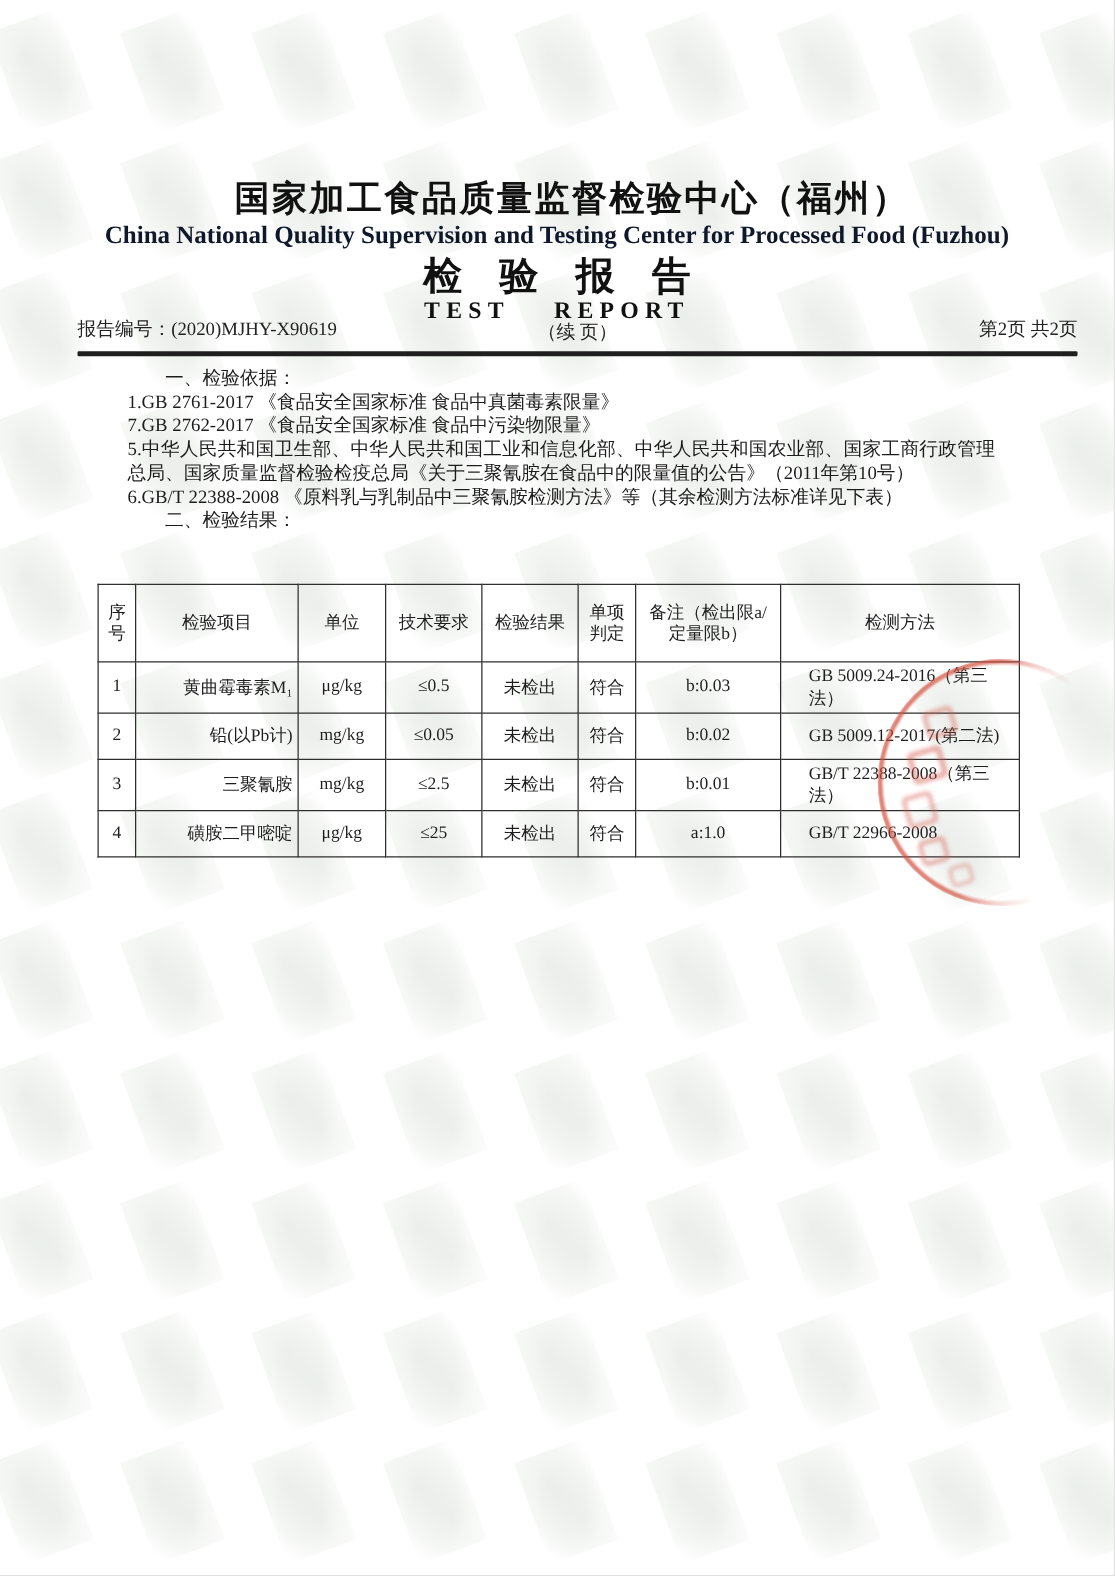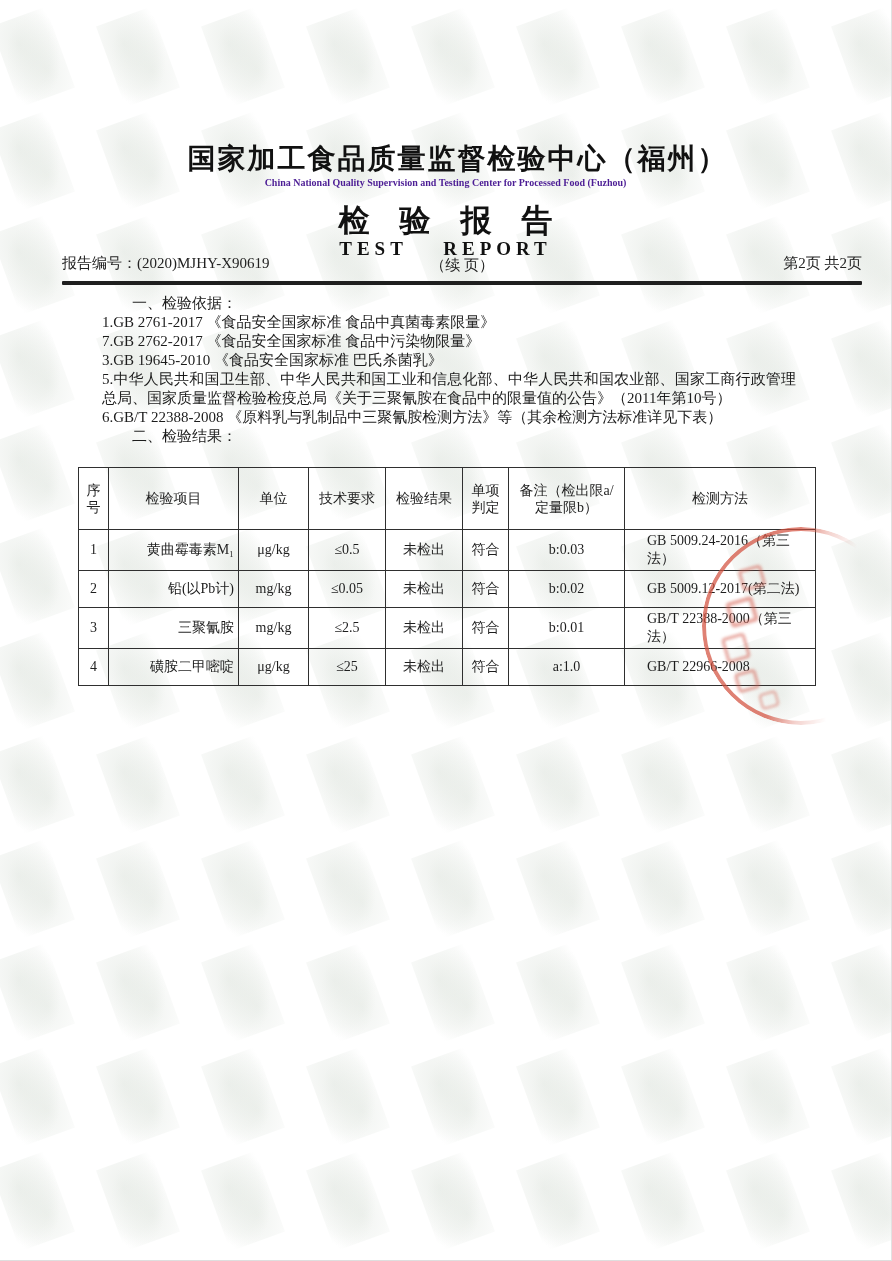--- a/index.html
+++ b/index.html
@@ -24,21 +24,21 @@
     pointer-events:none;
   }
   
   .cn-title{
     position:absolute;top:140px;left:12px;width:100%;
     text-align:center;font-size:28px;font-weight:bold;
     letter-spacing:2px;color:#111;
   }
   .en-title{
     position:absolute;top:177px;left:0;width:100%;
-    text-align:center;font-size:10px;font-weight:bold;color:#4c1d95;
+    text-align:center;font-size:20px;font-weight:bold;color:#0f172a;
   }
   .report-title{
     position:absolute;top:200px;left:0;width:100%;
     text-align:center;font-size:31px;font-weight:600;color:#111;
     letter-spacing:30px;text-indent:30px;
   }
   .report-title-en{
     position:absolute;top:238px;left:0;width:100%;
     text-align:center;font-size:19px;font-weight:bold;color:#111;
     letter-spacing:5px;word-spacing:26px;
@@ -235,21 +235,20 @@
     <span class="info-right">第2页  共2页</span>
   </div>
 
   <div class="divider"></div>
 
   <div class="body-text">
     <div class="sec-title">一、检验依据：</div>
     <div id="basis-list">
         <div>1.GB 2761-2017 《食品安全国家标准 食品中真菌毒素限量》</div>
         <div>7.GB 2762-2017 《食品安全国家标准 食品中污染物限量》</div>
-        <div>3.GB 19645-2010 《食品安全国家标准 巴氏杀菌乳》</div>
         <div>5.中华人民共和国卫生部、中华人民共和国工业和信息化部、中华人民共和国农业部、国家工商行政管理总局、国家质量监督检验检疫总局《关于三聚氰胺在食品中的限量值的公告》（2011年第10号）</div>
         <div>6.GB/T 22388-2008 《原料乳与乳制品中三聚氰胺检测方法》等（其余检测方法标准详见下表）</div>
       </div>
     <div class="sec-title">二、检验结果：</div>
   </div>
 
   <table class="results">
     <colgroup>
       <col style="width:30px">
         <col style="width:130px">
@@ -294,21 +293,21 @@
           <td class="col7">GB 5009.12-2017(第二法)</td>
         </tr>
         <tr>
           <td class="col0">3</td>
           <td class="col1">三聚氰胺</td>
           <td class="col2">mg/kg</td>
           <td class="col3">≤2.5</td>
           <td class="col4">未检出</td>
           <td class="col5">符合</td>
           <td class="col6">b:0.01</td>
-          <td class="col7">GB/T 22388-2000（第三法）</td>
+          <td class="col7">GB/T 22388-2008（第三法）</td>
         </tr>
         <tr>
           <td class="col0">4</td>
           <td class="col1">磺胺二甲嘧啶</td>
           <td class="col2">μg/kg</td>
           <td class="col3">≤25</td>
           <td class="col4">未检出</td>
           <td class="col5">符合</td>
           <td class="col6">a:1.0</td>
           <td class="col7">GB/T 22966-2008</td>

